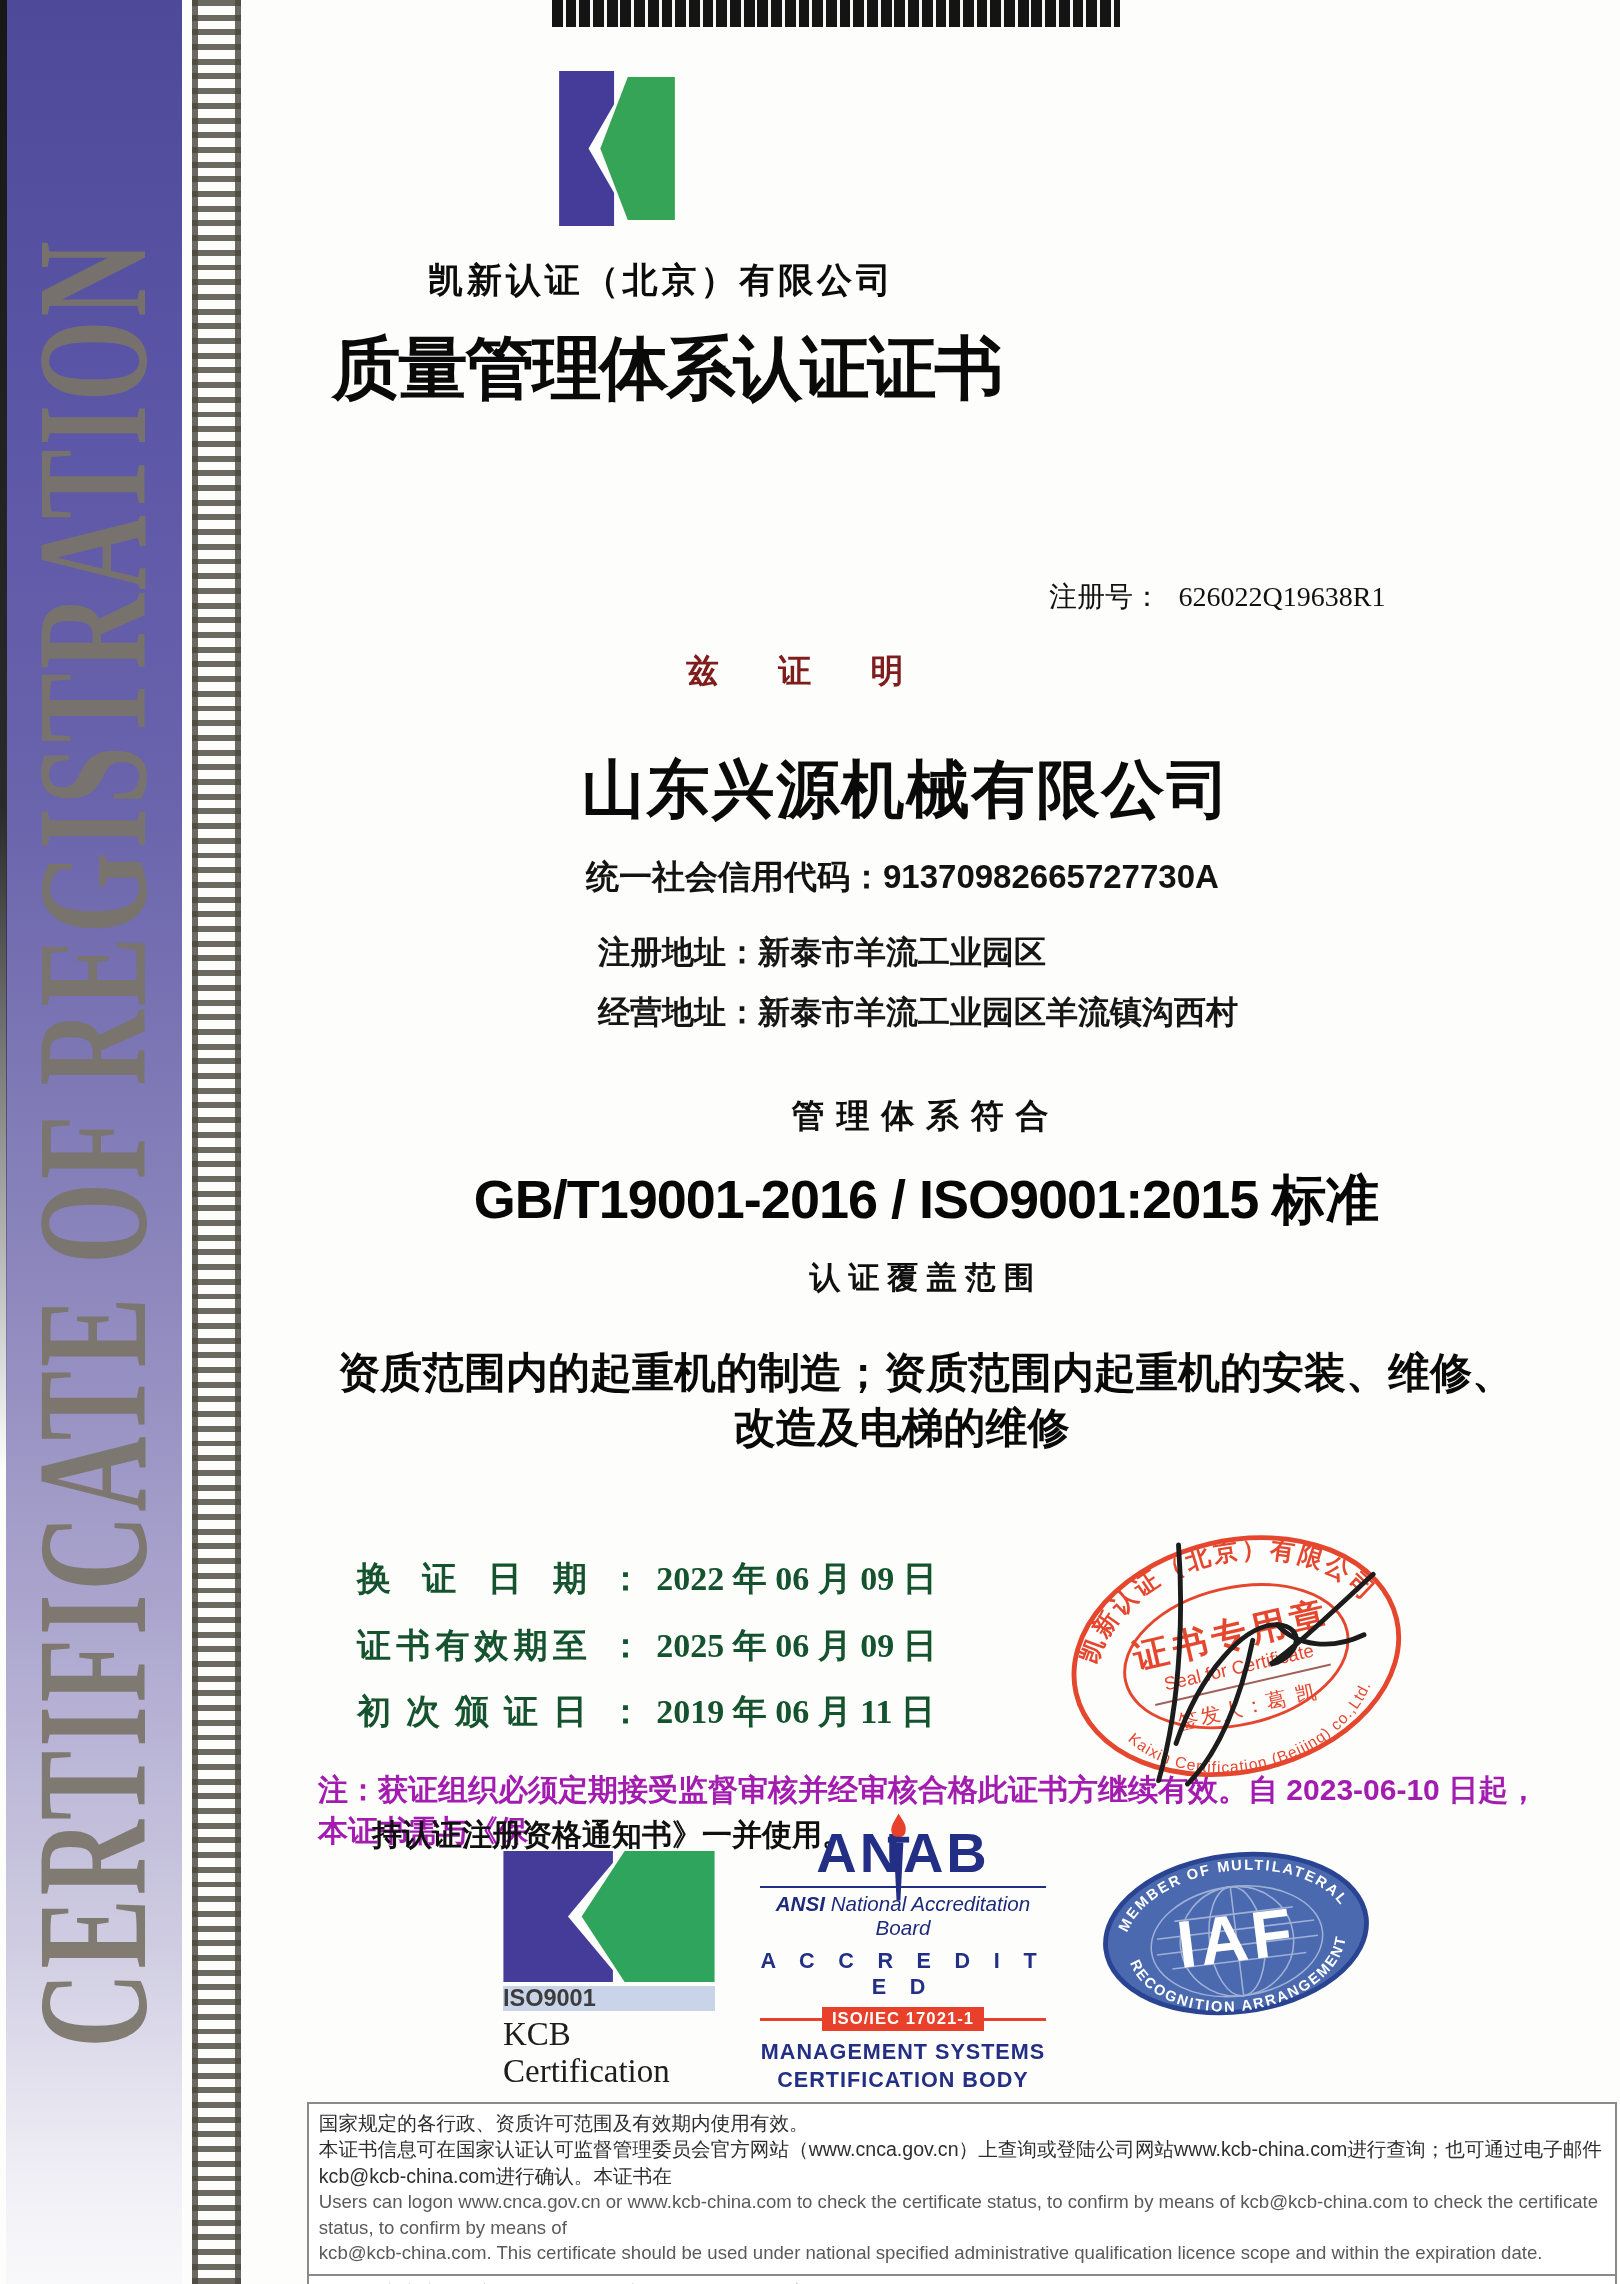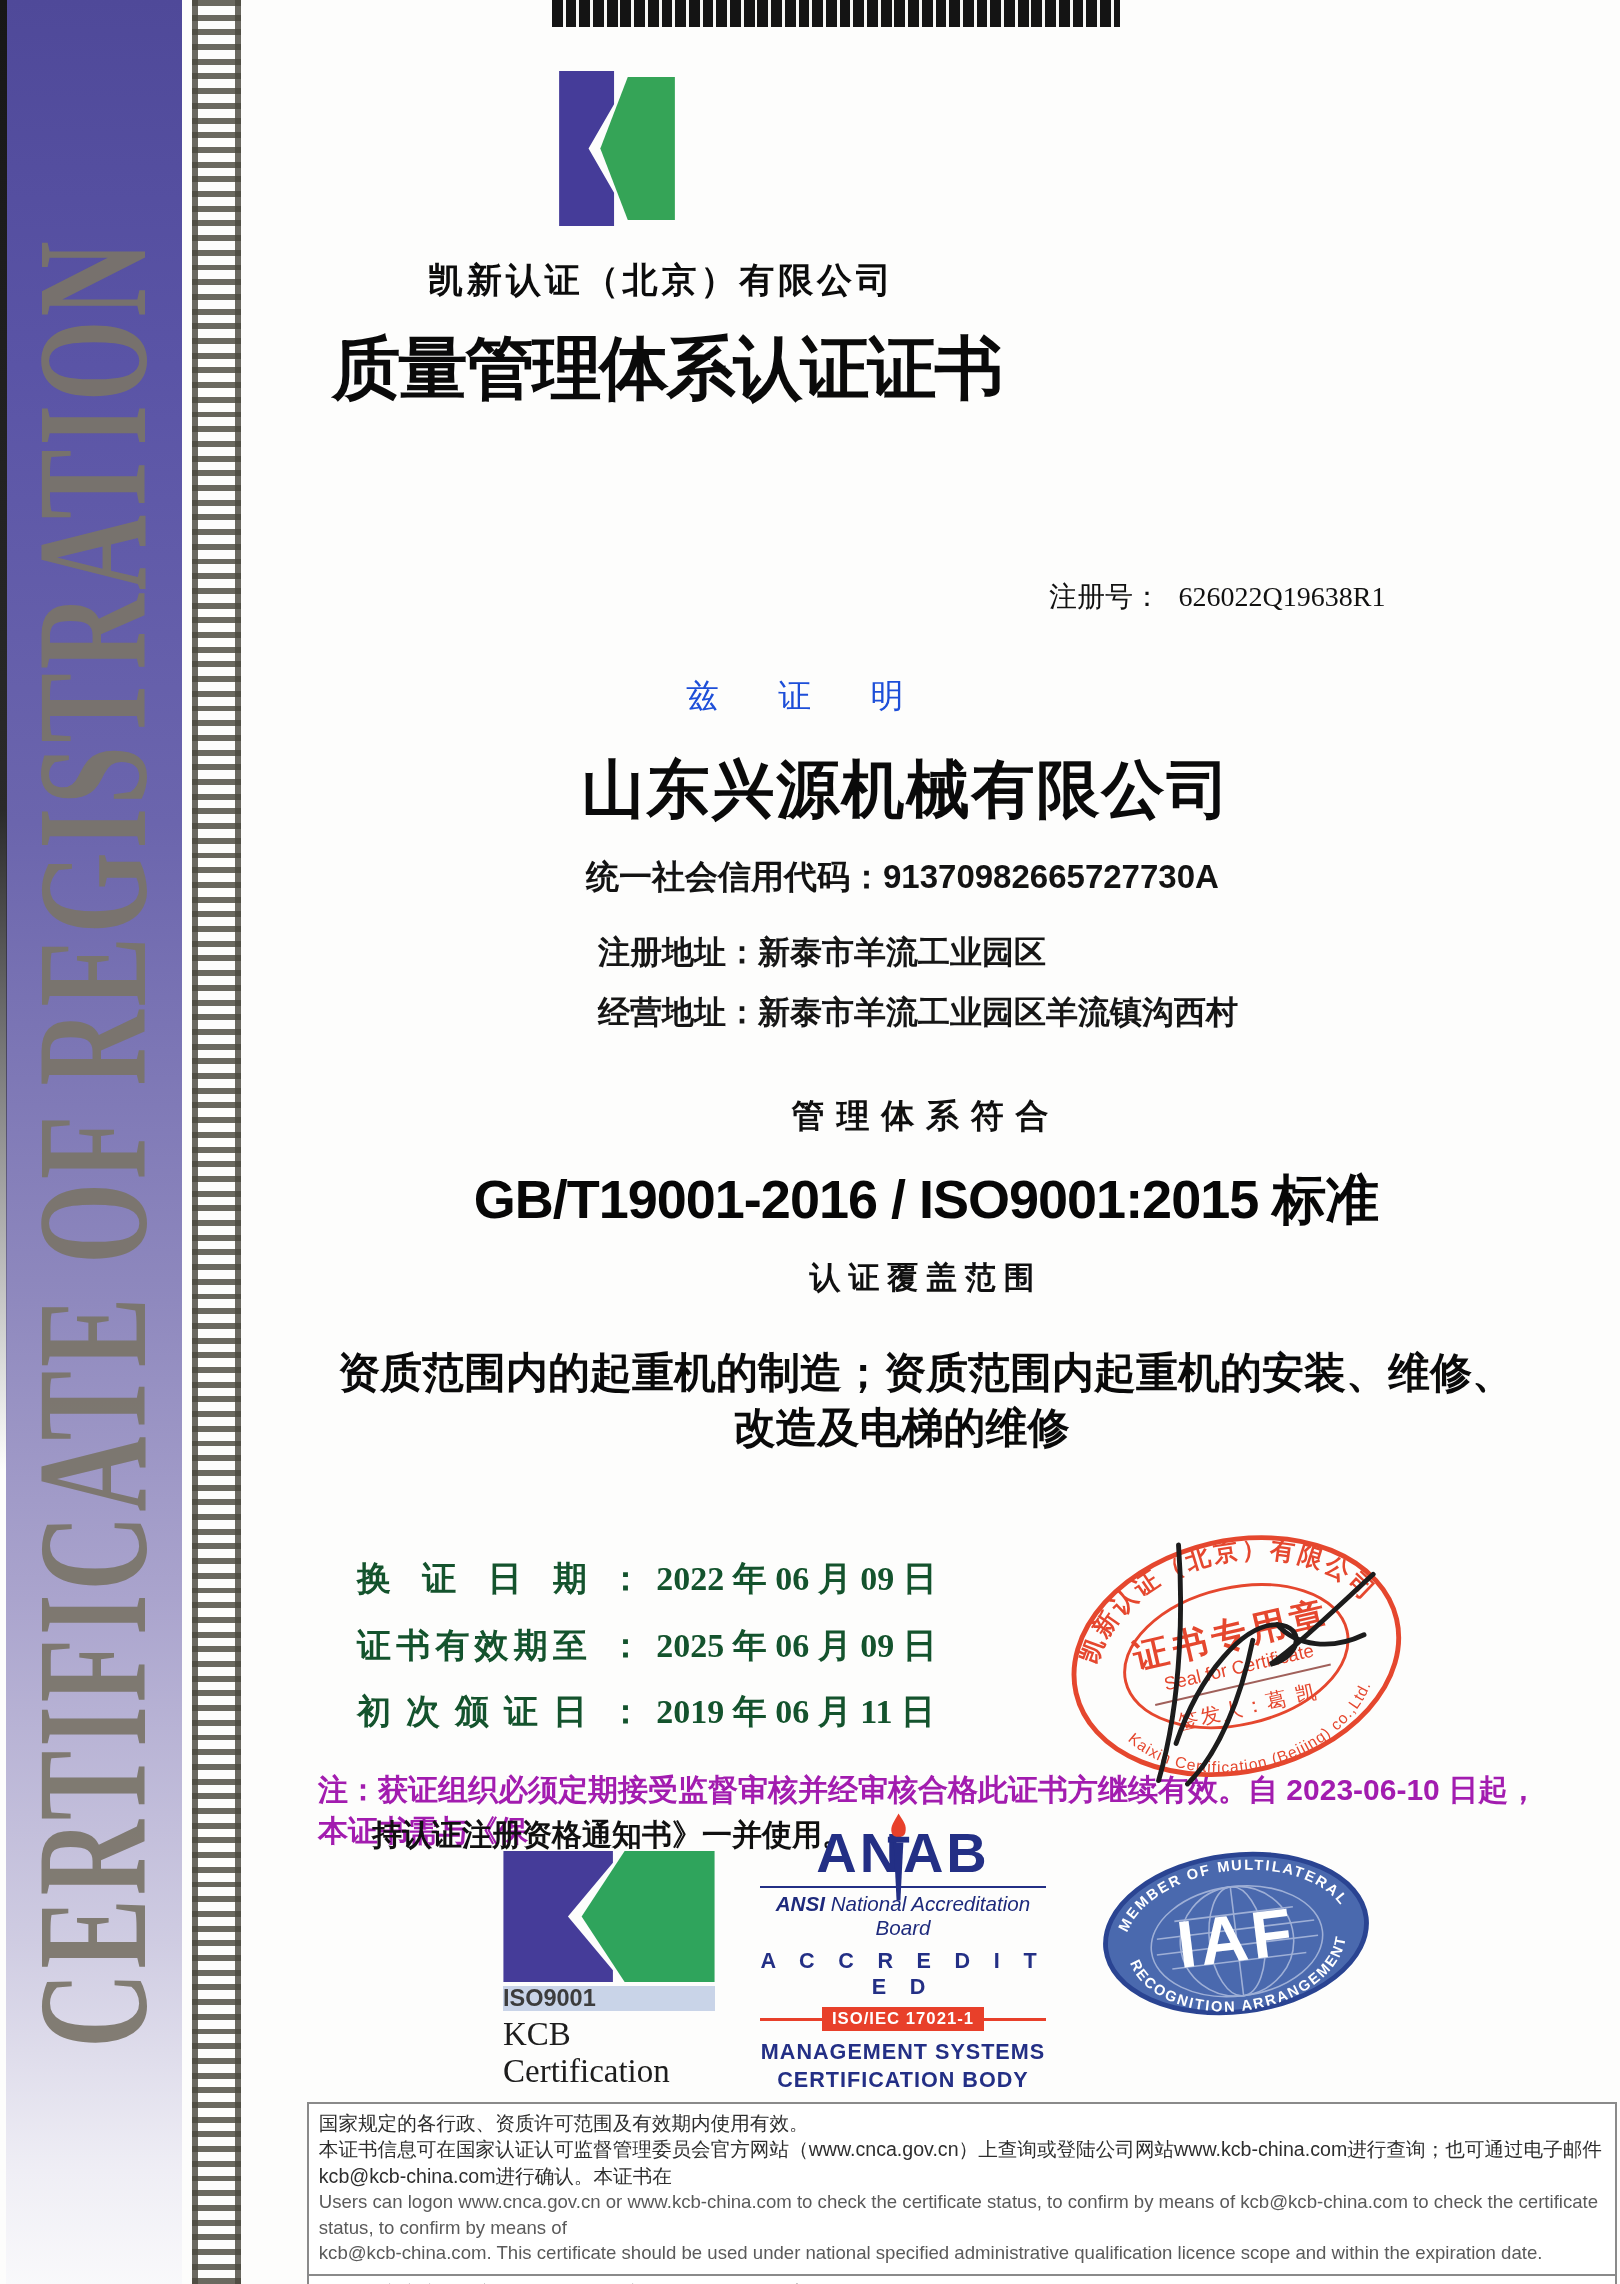--- a/index.html
+++ b/index.html
@@ -27,21 +27,21 @@
   .htrack.bottom{left:382px;top:2258px;width:755px;}
 
   
   .cn-serif{font-family:"Liberation Serif","DejaVu Serif",serif;}
   .issuer-name{left:343px;top:257px;width:637px;text-align:center;
     font-size:35px;font-weight:bold;letter-spacing:3.9px;color:#0c0c0c;}
   .cert-title{left:245px;top:323px;width:843px;text-align:center;
     font-size:69px;font-weight:900;letter-spacing:-2px;color:#0a0a0a;}
   .regno{left:1049px;top:578px;font-size:28px;font-weight:normal;color:#111;}
   .regno .num{margin-left:17.6px;}
-  .certify{left:686px;top:674px;font-size:33px;font-weight:normal;letter-spacing:25.5px;color:#1d4ed8;}
+  .certify{left:686px;top:649px;font-size:33px;font-weight:bold;letter-spacing:25.5px;color:#7f1d1d;}
   .company-name{left:245px;top:747px;width:1323px;text-align:center;
     font-size:63px;font-weight:900;letter-spacing:2px;color:#0a0a0a;}
   .credit{left:586px;top:855px;font-size:33px;font-weight:bold;color:#131313;}
   .addr{left:598px;font-size:32px;font-weight:bold;color:#161616;}
   .addr.reg{top:931px;}
   .addr.biz{top:991px;}
   .conform{left:245px;top:1094px;width:1362px;text-align:center;
     font-size:33px;font-weight:bold;letter-spacing:11.8px;color:#101010;}
   .standard{left:245px;top:1164px;width:1362px;text-align:center;
     font-size:54px;font-weight:900;letter-spacing:-1px;color:#070707;}

